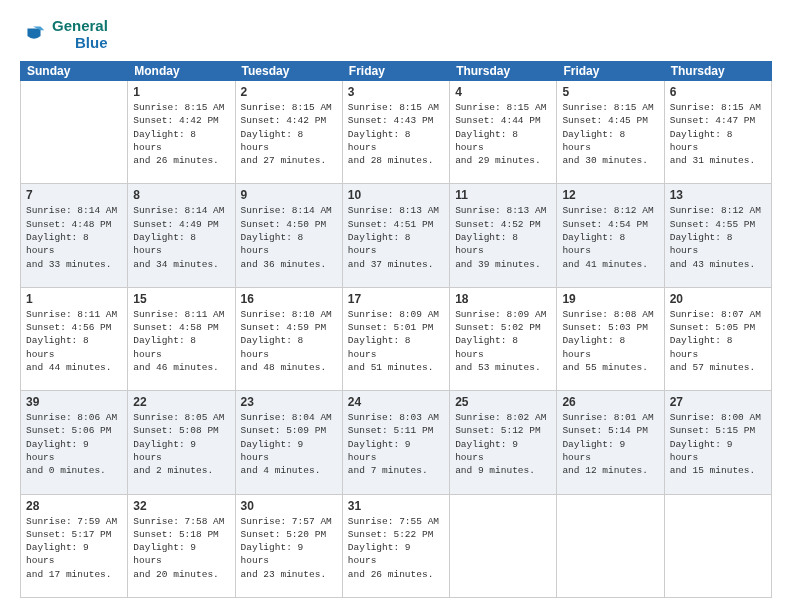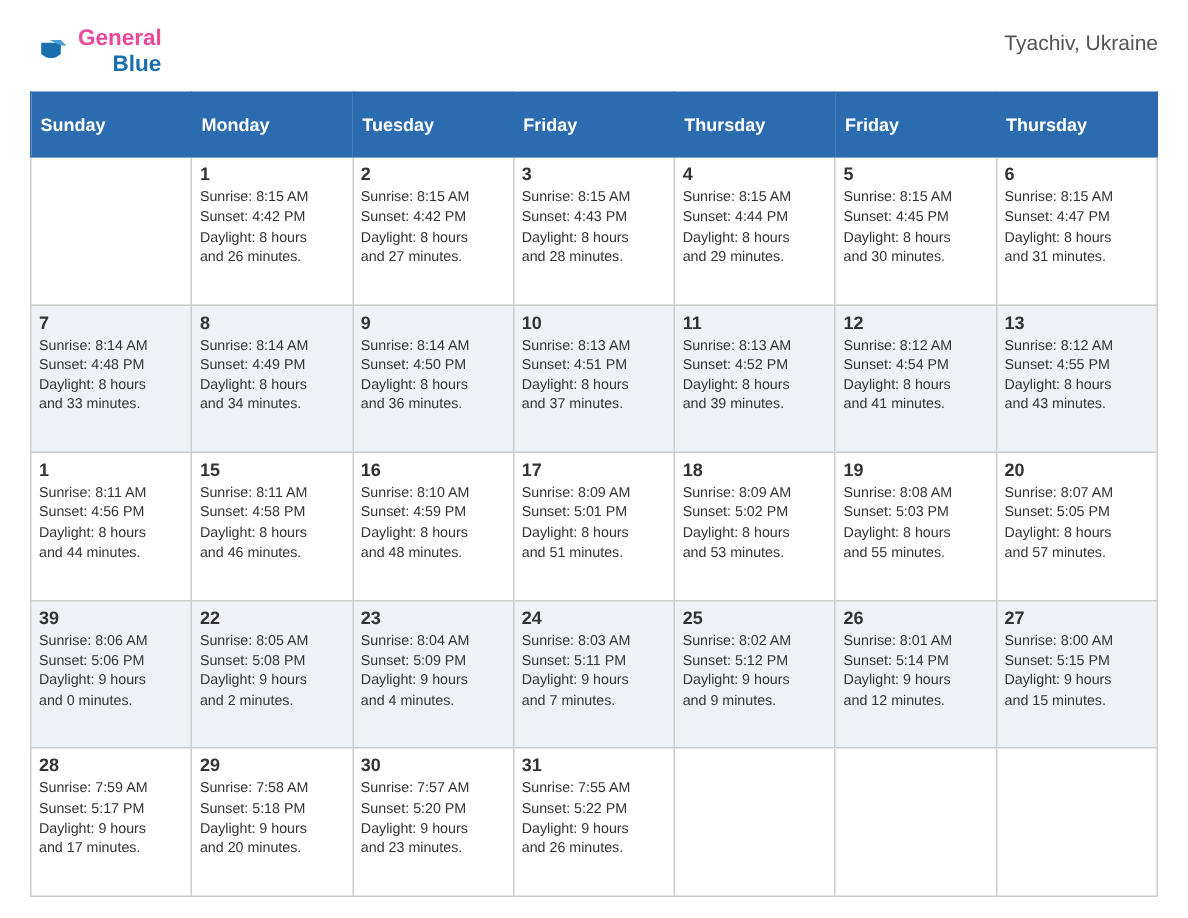--- a/index.html
+++ b/index.html
@@ -29,21 +29,21 @@
       gap: 0px;
     }
     .logo-text {
       display: flex;
       flex-direction: column;
       line-height: 1.1;
     }
     .logo-general {
       font-size: 15px;
       font-weight: bold;
-      color: #ec4899;
+      color: #0f766e;
     }
     .logo-blue {
       font-size: 15px;
       font-weight: bold;
       color: #1a6faf;
       margin-left: 23px;
     }
     .logo-icon {
       width: 28px;
       height: 28px;
@@ -66,21 +66,21 @@
     .calendar {
       width: 100%;
       border-collapse: collapse;
       flex: 1;
     }
     .calendar th {
       background: #2b6cb0;
       color: #fff;
       font-size: 12px;
       font-weight: bold;
-      padding: 14px 6px;
+      padding: 2px 6px;
       text-align: left;
       border: 1px solid #2b6cb0;
     }
     .calendar td {
       border: 1px solid #ccc;
       vertical-align: top;
       padding: 4px 5px;
       width: calc(100% / 7);
       font-size: 10px;
       color: #333;
@@ -92,20 +92,21 @@
     .day-number {
       font-size: 12px;
       font-weight: bold;
       margin-bottom: 2px;
       display: block;
     }
     .day-info {
       font-size: 9.5px;
       line-height: 1.4;
       color: #333;
+      font-family: Liberation Mono, monospace;
     }
     tr:nth-child(odd) td {
       background: #fff;
     }
     tr:nth-child(even) td {
       background: #f0f4f8;
     }
     tr.week-row:nth-child(odd) td {
       background: #fff;
     }
@@ -122,21 +123,20 @@
       <svg class="logo-icon" viewBox="0 0 30 30">
         <path d="M8 8 L22 8 L22 16 Q15 22 8 16 Z" fill="#1a6faf"></path>
         <path d="M14 6 L22 6 L26 10 L22 10 Z" fill="#4a9fd4"></path>
       </svg>
       <div class="logo-text">
         <span class="logo-general">General</span>
         <span class="logo-blue">Blue</span>
       </div>
     </div>
     <div class="title-block">
-      <div class="location">Tyachiv, Ukraine</div>
     </div>
   </div>
 
   <table class="calendar">
     <thead>
       <tr>
         <th>Sunday</th>
         <th>Monday</th>
         <th>Tuesday</th>
         <th>Friday</th>
@@ -262,21 +262,21 @@
             <span class="day-number">27</span>
             <div class="day-info">Sunrise: 8:00 AM<br>Sunset: 5:15 PM<br>Daylight: 9 hours<br>and 15 minutes.</div>
           </td>
         </tr>
         <tr class="week-row">
           <td>
             <span class="day-number">28</span>
             <div class="day-info">Sunrise: 7:59 AM<br>Sunset: 5:17 PM<br>Daylight: 9 hours<br>and 17 minutes.</div>
           </td>
           <td>
-            <span class="day-number">29</span>
+            <span class="day-number">32</span>
             <div class="day-info">Sunrise: 7:58 AM<br>Sunset: 5:18 PM<br>Daylight: 9 hours<br>and 20 minutes.</div>
           </td>
           <td>
             <span class="day-number">30</span>
             <div class="day-info">Sunrise: 7:57 AM<br>Sunset: 5:20 PM<br>Daylight: 9 hours<br>and 23 minutes.</div>
           </td>
           <td>
             <span class="day-number">31</span>
             <div class="day-info">Sunrise: 7:55 AM<br>Sunset: 5:22 PM<br>Daylight: 9 hours<br>and 26 minutes.</div>
           </td>

